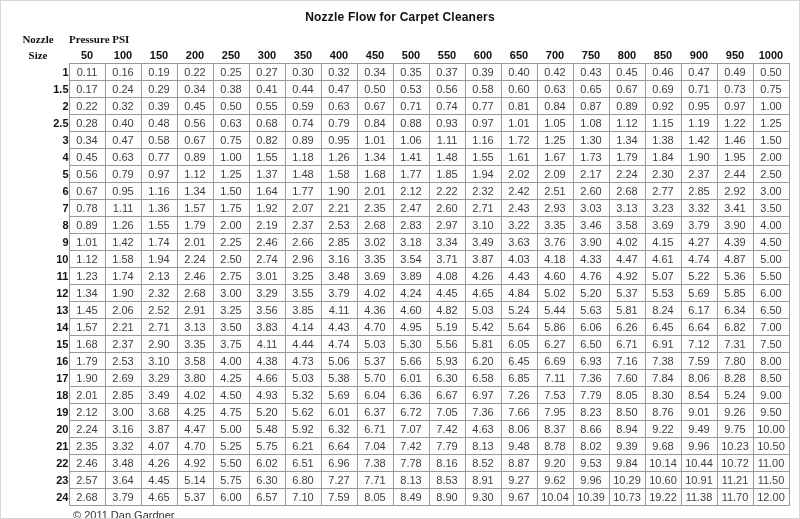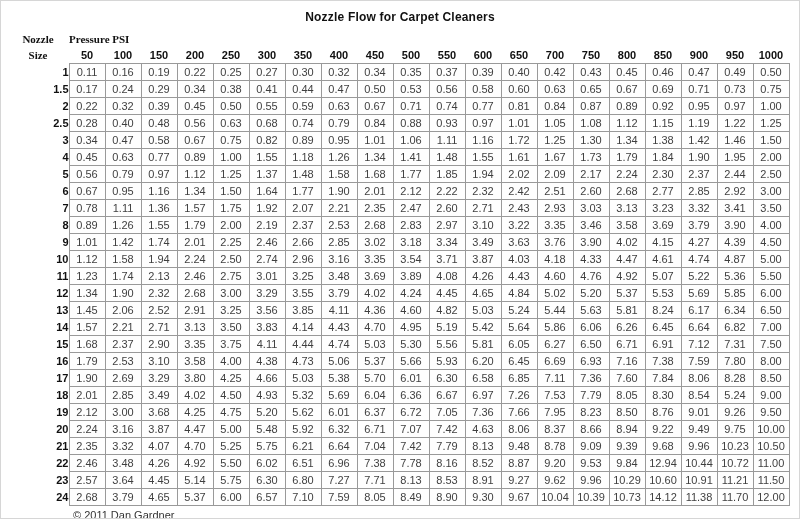--- a/index.html
+++ b/index.html
@@ -653,21 +653,21 @@
           <td>5.25</td>
           <td>5.75</td>
           <td>6.21</td>
           <td>6.64</td>
           <td>7.04</td>
           <td>7.42</td>
           <td>7.79</td>
           <td>8.13</td>
           <td>9.48</td>
           <td>8.78</td>
-          <td>9.09</td>
+          <td>8.02</td>
           <td>9.39</td>
           <td>9.68</td>
           <td>9.96</td>
           <td>10.23</td>
           <td>10.50</td>
         </tr>
         <tr>
           <th class="size-h">22</th>
           <td>2.46</td>
           <td>3.48</td>
@@ -678,21 +678,21 @@
           <td>6.51</td>
           <td>6.96</td>
           <td>7.38</td>
           <td>7.78</td>
           <td>8.16</td>
           <td>8.52</td>
           <td>8.87</td>
           <td>9.20</td>
           <td>9.53</td>
           <td>9.84</td>
-          <td>12.94</td>
+          <td>10.14</td>
           <td>10.44</td>
           <td>10.72</td>
           <td>11.00</td>
         </tr>
         <tr>
           <th class="size-h">23</th>
           <td>2.57</td>
           <td>3.64</td>
           <td>4.45</td>
           <td>5.14</td>
@@ -724,21 +724,21 @@
           <td>7.10</td>
           <td>7.59</td>
           <td>8.05</td>
           <td>8.49</td>
           <td>8.90</td>
           <td>9.30</td>
           <td>9.67</td>
           <td>10.04</td>
           <td>10.39</td>
           <td>10.73</td>
-          <td>14.12</td>
+          <td>19.22</td>
           <td>11.38</td>
           <td>11.70</td>
           <td>12.00</td>
         </tr>
       </tbody>
   </table>
 
   <div class="footer">© 2011 Dan Gardner</div>
 
 </div>

